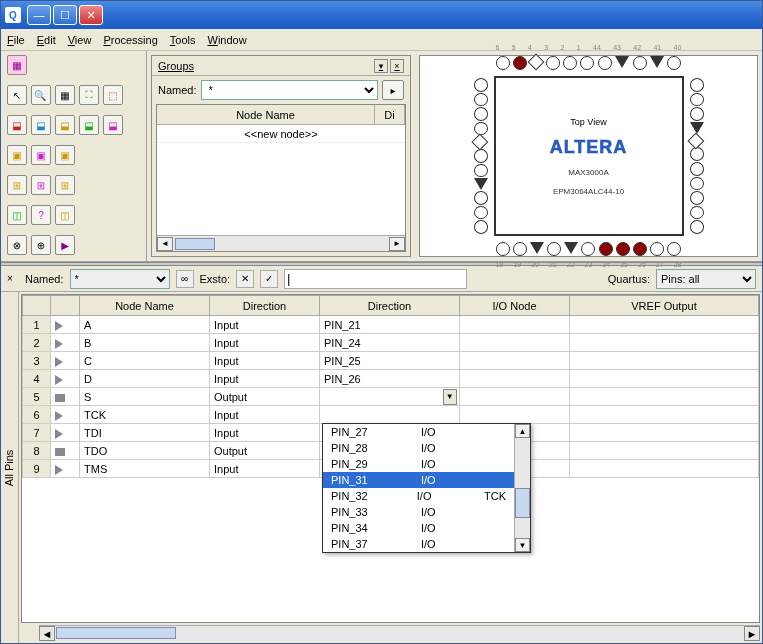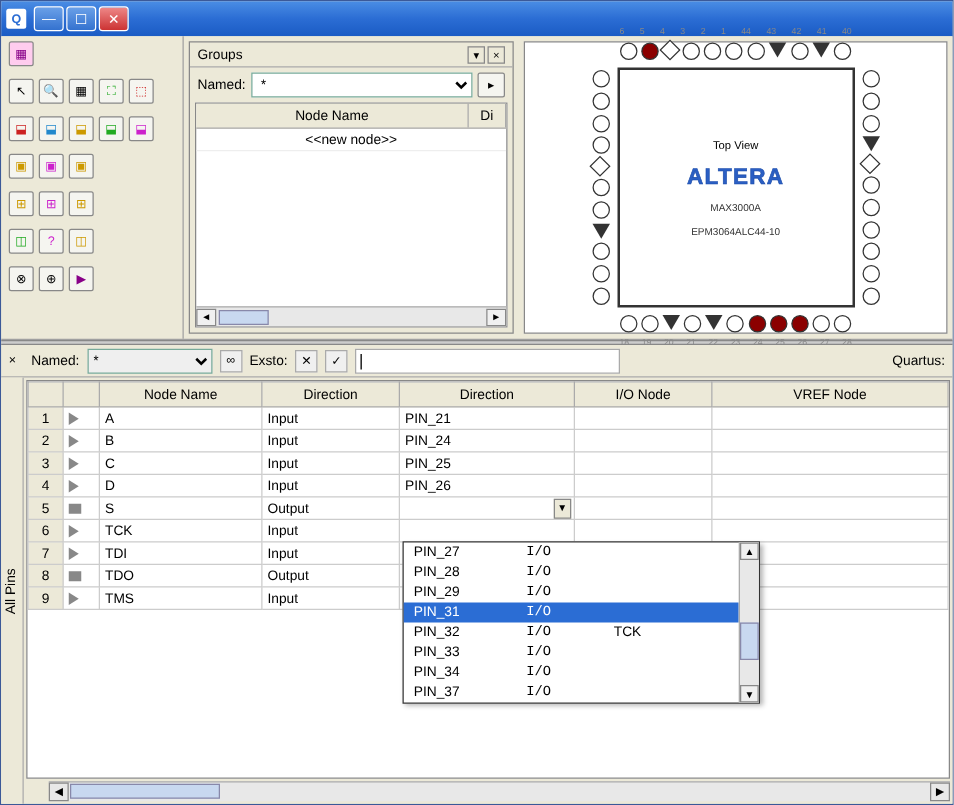--- a/index.html
+++ b/index.html
@@ -65,20 +65,21 @@
     border-left:1px solid #a0a0a0;
   }
   .groups-panel {
     width:260px; border:1px solid #888; margin:4px;
     background:#ece9d8; display:flex; flex-direction:column;
   }
   .groups-header {
     height:20px; display:flex; align-items:center;
     padding:0 6px; font-size:11px;
     border-bottom:1px solid #aaa;
+    text-decoration:underline;
   }
   .groups-header .label { flex:1; }
   .groups-header .ctrl { width:14px;height:14px;border:1px solid #888;
     display:flex;align-items:center;justify-content:center;font-size:9px;margin-left:2px;cursor:pointer;}
   .named-row {
     display:flex; align-items:center; padding:4px 6px; gap:4px;
   }
   .named-row select, .named-row input {
     flex:1; height:20px; border:1px solid #7a9; background:#fff;font-size:11px;
     padding:1px 3px;
@@ -105,21 +106,21 @@
     height:16px; background:#e8e8e8;border-top:1px solid #aaa;
     display:flex;align-items:center;
   }
   .hscroll .arrow{width:16px;height:14px;border:1px solid #888;background:#f0f0f0;display:flex;align-items:center;justify-content:center;font-size:8px;}
   .hscroll .thumb{width:40px;height:12px;background:#c8d8f0;border:1px solid #88a;margin-left:2px;}
   .chip-view {
     flex:1; margin:4px; background:#fff; border:1px solid #888;
     position:relative; display:flex;align-items:center;justify-content:center;
   }
   .chip {
-    width:230px;height:232px;position:relative;
+    width:230px;height:200px;position:relative;
   }
   .chip-body {
     position:absolute;top:20px;left:20px;right:20px;bottom:20px;
     border:2px solid #333;background:#fff;
     display:flex;flex-direction:column;align-items:center;justify-content:center;
     gap:10px;
   }
   .chip-body .logo {
     font-size:18px;font-weight:bold;color:#2b5fc4;
     letter-spacing:1px;font-family:Arial;
@@ -167,21 +168,21 @@
   table.grid .node-icon.io{background:#888;width:10px;height:8px;}
   .dropdown-open{
     position:absolute;
     border:1px solid #333;background:#fff;
     box-shadow:2px 2px 4px rgba(0,0,0,.3);
     z-index:100;font-size:11px;
   }
   .dropdown-open .opt{display:flex;padding:2px 8px;gap:30px;}
   .dropdown-open .opt:hover,.dropdown-open .opt.sel{background:#2b6dd4;color:#fff;}
   .dropdown-open .opt span:first-child{width:60px;}
-  .dropdown-open .opt span:nth-child(2){width:40px;font-family:Liberation Mono, monospace;}
+  .dropdown-open .opt span:nth-child(2){width:40px;}
   .dropdown-vscroll{position:absolute;right:0;top:0;bottom:0;width:16px;background:#e8e8e8;border-left:1px solid #aaa;}
   .dropdown-vscroll .va{height:14px;border:1px solid #888;background:#f0f0f0;font-size:8px;display:flex;align-items:center;justify-content:center;}
   .dropdown-vscroll .vthumb{height:30px;background:#c8d8f0;border:1px solid #88a;margin-top:50px;}
   .lower-hscroll{height:16px;background:#e8e8e8;border-top:1px solid #aaa;display:flex;margin:0 2px 2px 20px;}
   .statusbar{height:20px;border-top:1px solid #aaa;padding:2px 8px;font-size:11px;display:flex;align-items:center;background:#ece9d8;}
   .loc-editing{display:flex;align-items:center;}
   .loc-editing input{border:none;outline:none;width:100%;font-size:11px;padding:0;}
   .loc-editing .dd-btn{width:16px;height:16px;border:1px solid #888;background:#ece9d8;display:flex;align-items:center;justify-content:center;font-size:8px;cursor:pointer;}
 </style>
 </head>
@@ -191,20 +192,28 @@
 
   <div class="titlebar">
     <div class="app-icon">Q</div>
     <div class="win-btns">
       <div class="win-btn">—</div>
       <div class="win-btn">☐</div>
       <div class="win-btn close">✕</div>
     </div>
   </div>
 
+  <div class="menubar">
+    <div class="menu-item"><span class="u">F</span><span>ile</span></div>
+    <div class="menu-item"><span class="u">E</span>dit</div>
+    <div class="menu-item"><span class="u">V</span>iew</div>
+    <div class="menu-item"><span class="u">P</span>rocessing</div>
+    <div class="menu-item"><span class="u">T</span>ools</div>
+    <div class="menu-item"><span class="u">W</span>indow</div>
+  </div>
 
   <div class="toolbar-area">
     <div class="left-toolbar">
       <div class="tool-row">
         <div class="tool-btn" style="background:#fce;color:#808">▦</div>
       </div>
       <div class="tool-row">
         <div class="tool-btn">↖</div>
         <div class="tool-btn">🔍</div>
         <div class="tool-btn">▦</div>
@@ -371,37 +380,38 @@
       <div class="close-x">×</div>
       <label>Named:</label>
       <select><option>*</option></select>
       <div class="icon-btn">∞</div>
       <label>Exsto:</label>
       <div class="icon-btn">✕</div>
       <div class="icon-btn">✓</div>
       <input type="text" style="flex: 1 1 0%; height: 20px; border: 1px solid rgb(170, 170, 170);" value="|">
       <div class="spacer"></div>
       <label>Quartus:</label>
+      <select><option>Pins: all</option></select>
     </div>
     <div class="pin-table-wrap">
       <div class="vert-tab">
           <span>All Pins</span>
         </div>
       <div style="flex:1;display:flex;flex-direction:column;min-width:0;">
         <div class="pin-table">
           <table class="grid" id="pin-grid">
             <thead>
                 <tr>
               <th style="width:28px"></th>
               <th style="width:28px"></th>
               <th style="width:130px">Node Name</th>
               <th style="width:110px">Direction</th>
               <th style="width:140px">Direction</th>
               <th style="width:110px">I/O Node</th>
-              <th>VREF Node</th>
+              <th>VREF Output</th>
             </tr>
               </thead>
             <tbody id="pin-tbody">
                 <tr>
                   <td>1</td>
                   <td><span class="node-icon in"></span></td>
                   <td>A</td>
                   <td>Input</td>
                   <td>PIN_21</td>
                   <td></td>
@@ -479,21 +489,21 @@
                   <td>9</td>
                   <td><span class="node-icon in"></span></td>
                   <td>TMS</td>
                   <td>Input</td>
                   <td></td>
                   <td></td>
                   <td></td>
                 </tr>
               </tbody>
           </table>
-          <div class="dropdown-open" id="loc-dropdown" style="left:300px;top:128px;width:286px;">
+          <div class="dropdown-open" id="loc-dropdown" style="left:300px;top:128px;width:209px;">
             <div id="dd-opts" style="padding-right:16px;">
                 <div class="opt">
                   <span>PIN_27</span>
                   <span>I/O</span>
                   <span></span>
                 </div>
                 <div class="opt">
                   <span>PIN_28</span>
                   <span>I/O</span>
                   <span></span>

